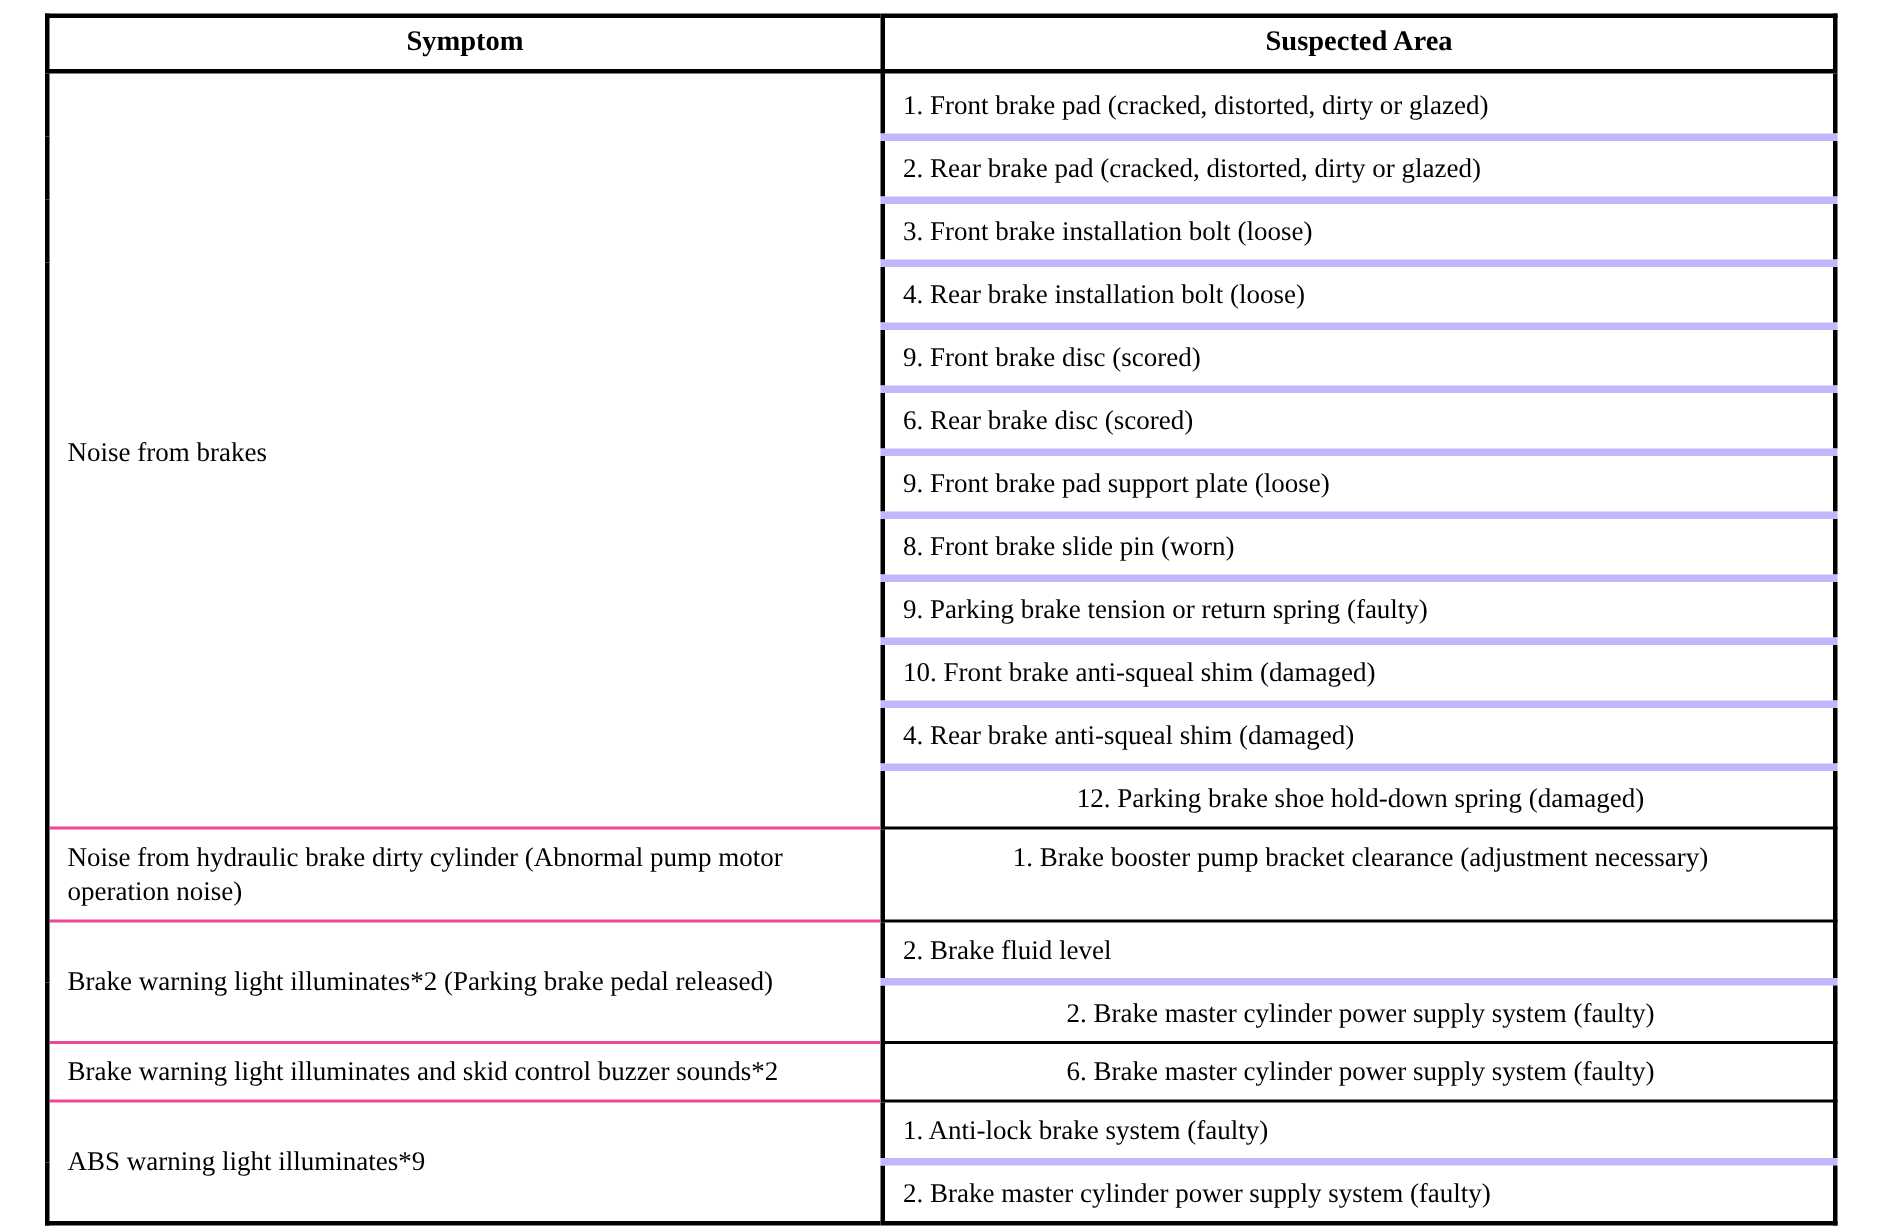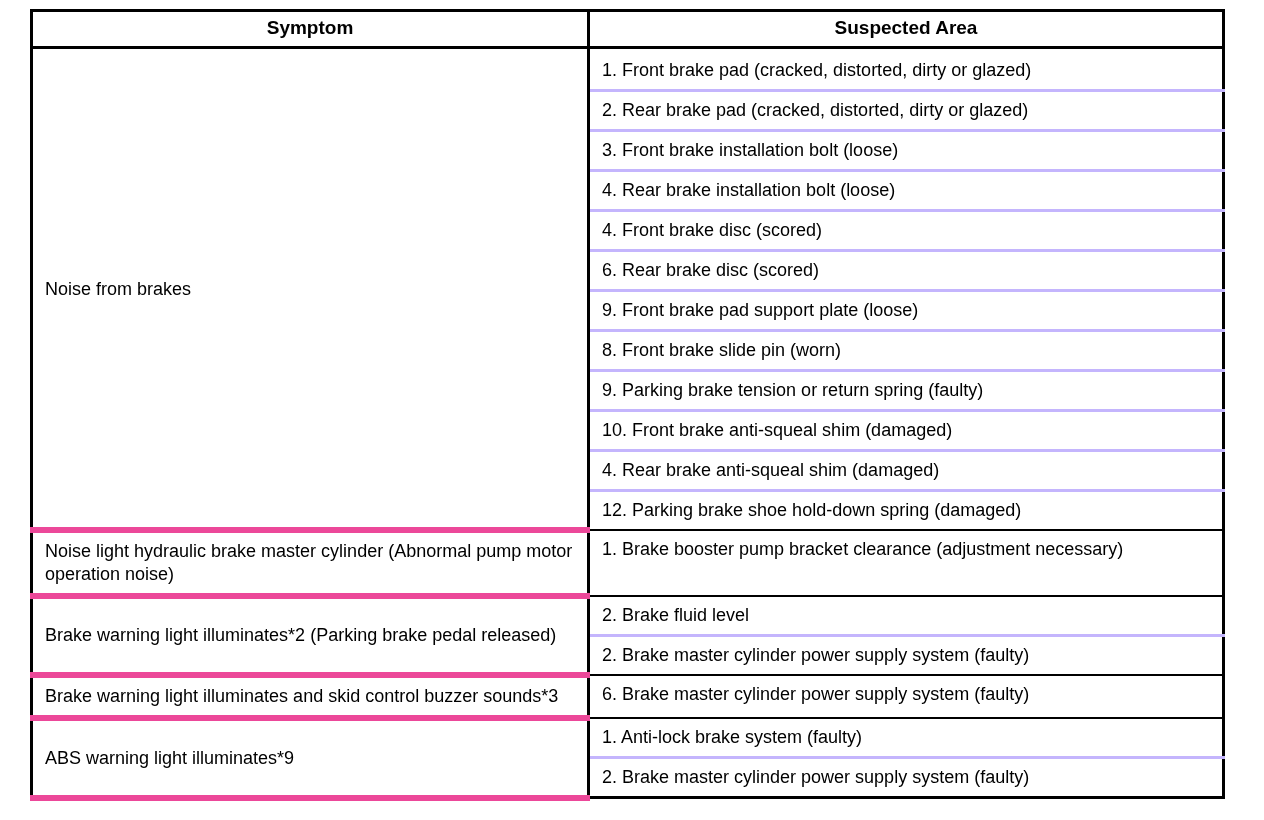--- a/index.html
+++ b/index.html
@@ -13,20 +13,21 @@
     font-family: "Liberation Sans", sans-serif;
     color: #000000;
     -webkit-font-smoothing: none;
   }
 
   .page {
     position: relative;
     width: 1184px;
     height: 820px;
     background: #ffffff;
+    font-family: Liberation Serif, serif;
   }
 
   
   .dtc-table {
     position: absolute;
     left: 30px;
     top: 9px;
     width: 1192px;
     border-collapse: collapse;
     table-layout: fixed;
@@ -62,30 +63,30 @@
   tbody td {
     font-size: 18px;
     line-height: 1.28;
     vertical-align: top;
     background: #ffffff;
   }
 
   td.symptom-cell {
     padding: 7px 10px 7px 12px;
     border-right: 3px solid #000;
-    border-bottom: 6px solid #ec4899;
+    border-bottom: 2px solid #ec4899;
     vertical-align: middle;
   }
   td.symptom-cell.vtop { vertical-align: middle; }
 
   td.area-cell {
     padding: 7px 10px 7px 12px;
-    border-bottom: 3px solid #c4b5fd;
+    border-bottom: 5px solid #c4b5fd;
   }
-  td.area-cell.group-end { border-bottom: 2px solid #000; }
+  td.area-cell.group-end { border-bottom: 2px solid #000; text-align: center; }
 
   
   tbody tr:last-child td { border-bottom: 0; }
 </style>
 </head>
 <body>
 
 <div class="page">
 
   <table class="dtc-table">
@@ -115,21 +116,21 @@
       <tr>
         <td class="area-cell">2. Rear brake pad (cracked, distorted, dirty or glazed)</td>
       </tr>
       <tr>
         <td class="area-cell">3. Front brake installation bolt (loose)</td>
       </tr>
       <tr>
         <td class="area-cell">4. Rear brake installation bolt (loose)</td>
       </tr>
       <tr>
-        <td class="area-cell">4. Front brake disc (scored)</td>
+        <td class="area-cell">9. Front brake disc (scored)</td>
       </tr>
       <tr>
         <td class="area-cell">6. Rear brake disc (scored)</td>
       </tr>
       <tr>
         <td class="area-cell">9. Front brake pad support plate (loose)</td>
       </tr>
       <tr>
         <td class="area-cell">8. Front brake slide pin (worn)</td>
       </tr>
@@ -140,34 +141,34 @@
         <td class="area-cell">10. Front brake anti-squeal shim (damaged)</td>
       </tr>
       <tr>
         <td class="area-cell">4. Rear brake anti-squeal shim (damaged)</td>
       </tr>
       <tr>
         <td class="area-cell group-end">12. Parking brake shoe hold-down spring (damaged)</td>
       </tr>
 
       <tr>
-        <td class="symptom-cell vtop">Noise light hydraulic brake master cylinder (Abnormal pump motor operation noise)</td>
+        <td class="symptom-cell vtop">Noise from hydraulic brake dirty cylinder (Abnormal pump motor operation noise)</td>
         <td class="area-cell group-end">1. Brake booster pump bracket clearance (adjustment necessary)</td>
       </tr>
 
       <tr>
         <td class="symptom-cell vtop" rowspan="2">Brake warning light illuminates*2 (Parking brake pedal released)</td>
         <td class="area-cell">2. Brake fluid level</td>
       </tr>
       <tr>
         <td class="area-cell group-end">2. Brake master cylinder power supply system (faulty)</td>
       </tr>
 
       <tr>
-        <td class="symptom-cell vtop">Brake warning light illuminates and skid control buzzer sounds*3</td>
+        <td class="symptom-cell vtop">Brake warning light illuminates and skid control buzzer sounds*2</td>
         <td class="area-cell group-end">6. Brake master cylinder power supply system (faulty)</td>
       </tr>
 
       <tr>
         <td class="symptom-cell vtop" rowspan="2">ABS warning light illuminates*9</td>
         <td class="area-cell">1. Anti-lock brake system (faulty)</td>
       </tr>
       <tr>
         <td class="area-cell">2. Brake master cylinder power supply system (faulty)</td>
       </tr>

